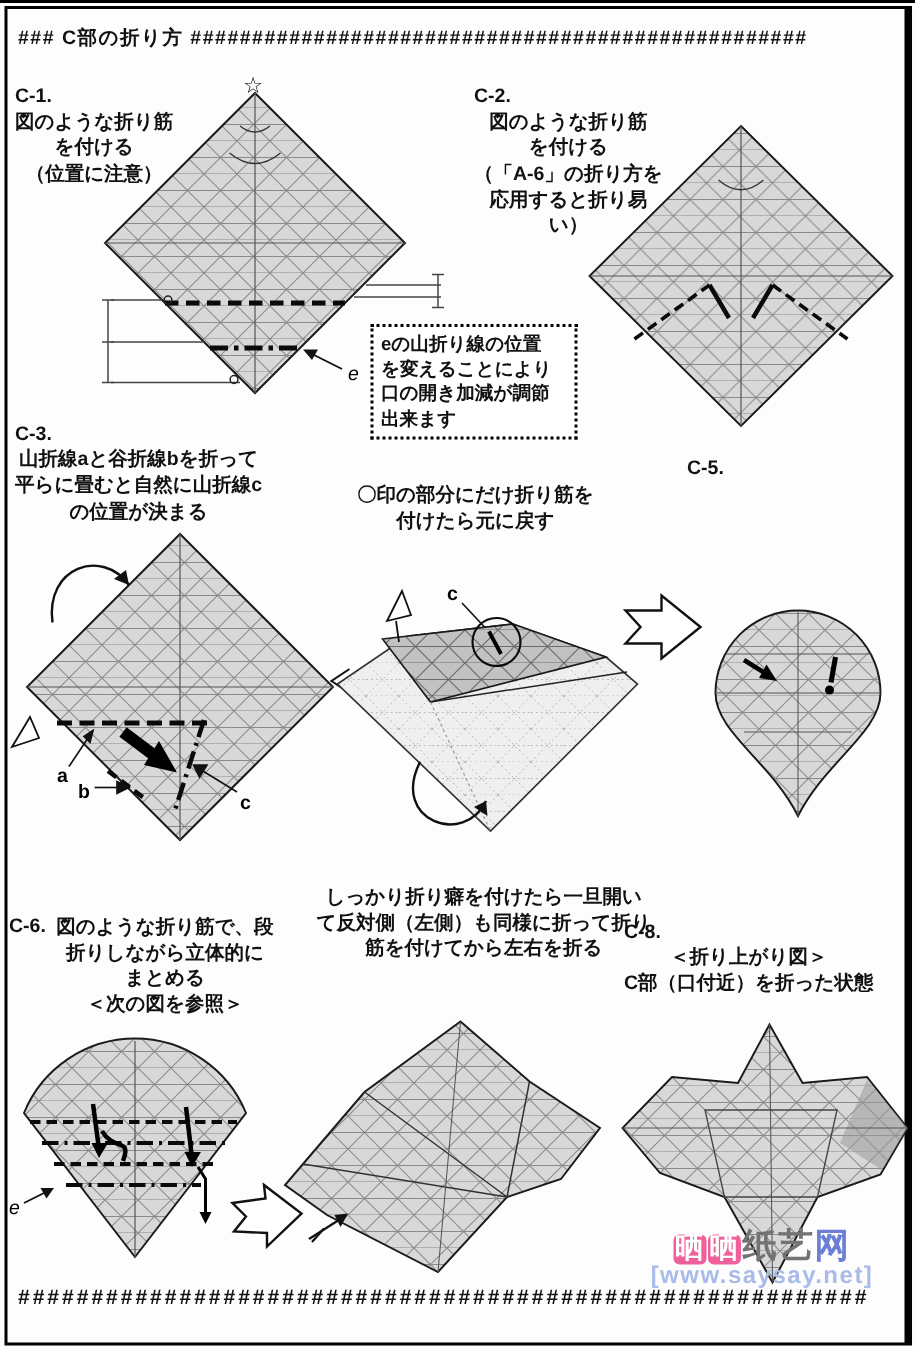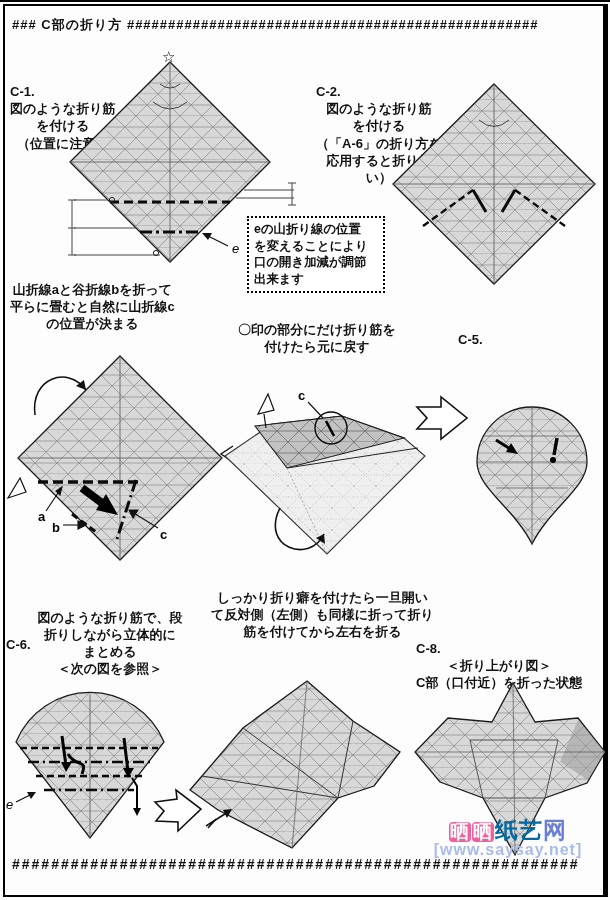--- a/index.html
+++ b/index.html
@@ -9,35 +9,35 @@
     overflow:hidden;
   }
   .topline{position:absolute;left:0;top:0;width:610px;height:2px;background:#000;}
   .frame{position:absolute;left:3px;top:4px;right:2px;bottom:3px;
     border:2px solid #000;border-right:5px solid #000;}
   .hdr{position:absolute;left:12px;top:16px;width:586px;font-size:13px;font-weight:bold;
     letter-spacing:1px;white-space:nowrap;overflow:hidden;}
   .ftr{position:absolute;left:12px;top:856px;width:586px;font-size:14px;font-weight:bold;
     letter-spacing:2px;white-space:nowrap;overflow:hidden;}
   .step{position:absolute;font-weight:bold;}
-  .step .id{font-size:13px;line-height:1.25;margin-top:28px;}
+  .step .id{font-size:13px;line-height:1.25;}
   .step .txt{font-size:13px;line-height:1.32;white-space:pre-line;text-align:center;}
   #step-c5{width:152px;} #step-c5 .txt{font-size:12.3px;}
   #step-c7{width:245px;}
   #step-c6{display:flex;gap:7px;}
   .notebox{position:absolute;left:247px;top:216px;width:124px;border:2px dotted #000;
     padding:3px 5px;font-size:12.4px;font-weight:bold;line-height:1.35;white-space:pre-line;
     background:#fff;}
   svg{position:absolute;overflow:visible;}
   svg text{font-family:"Liberation Sans","DejaVu Sans",sans-serif;}
   .wm{position:absolute;left:424px;top:818px;width:168px;text-align:center;line-height:1.05;}
   .wm .l1{font-size:23px;font-weight:bold;letter-spacing:1px;}
   .wm .box{display:inline-block;background:#f0609a;color:#fff;border-radius:4px;
     font-size:19px;padding:0 1px;margin-right:1px;}
-  .wm .pk{color:#0369a1;} .wm .bl{color:#6b7fd7;}
+  .wm .pk{color:#737373;} .wm .bl{color:#6b7fd7;}
   .wm .l2{font-size:16px;font-weight:bold;color:#a9bbે8;color:#a9bbe8;letter-spacing:1px;}
 </style>
 </head>
 <body>
 
 <div class="topline"></div>
 <div class="frame"></div>
 
 <div class="hdr">###  C部の折り方  ##################################################</div>
 
@@ -49,20 +49,21 @@
 </div>
 <div class="step" id="step-c2" style="left:316px;top:56px">
   <div class="id">C-2.</div>
   <div class="txt">図のような折り筋
 を付ける
 （「A-6」の折り方を
 応用すると折り易
 い）</div>
 </div>
 <div class="step" id="step-c3" style="left:10px;top:281px">
+  <div class="id">C-3.</div>
   <div class="txt">山折線aと谷折線bを折って
 平らに畳むと自然に山折線c
 の位置が決まる</div>
 </div>
 <div class="step" id="step-c4" style="left:238px;top:321px">
   <div class="txt">〇印の部分にだけ折り筋を
 付けたら元に戻す</div>
 </div>
 <div class="step" id="step-c5" style="left:458px;top:304px">
   <div class="id">C-5.</div>

